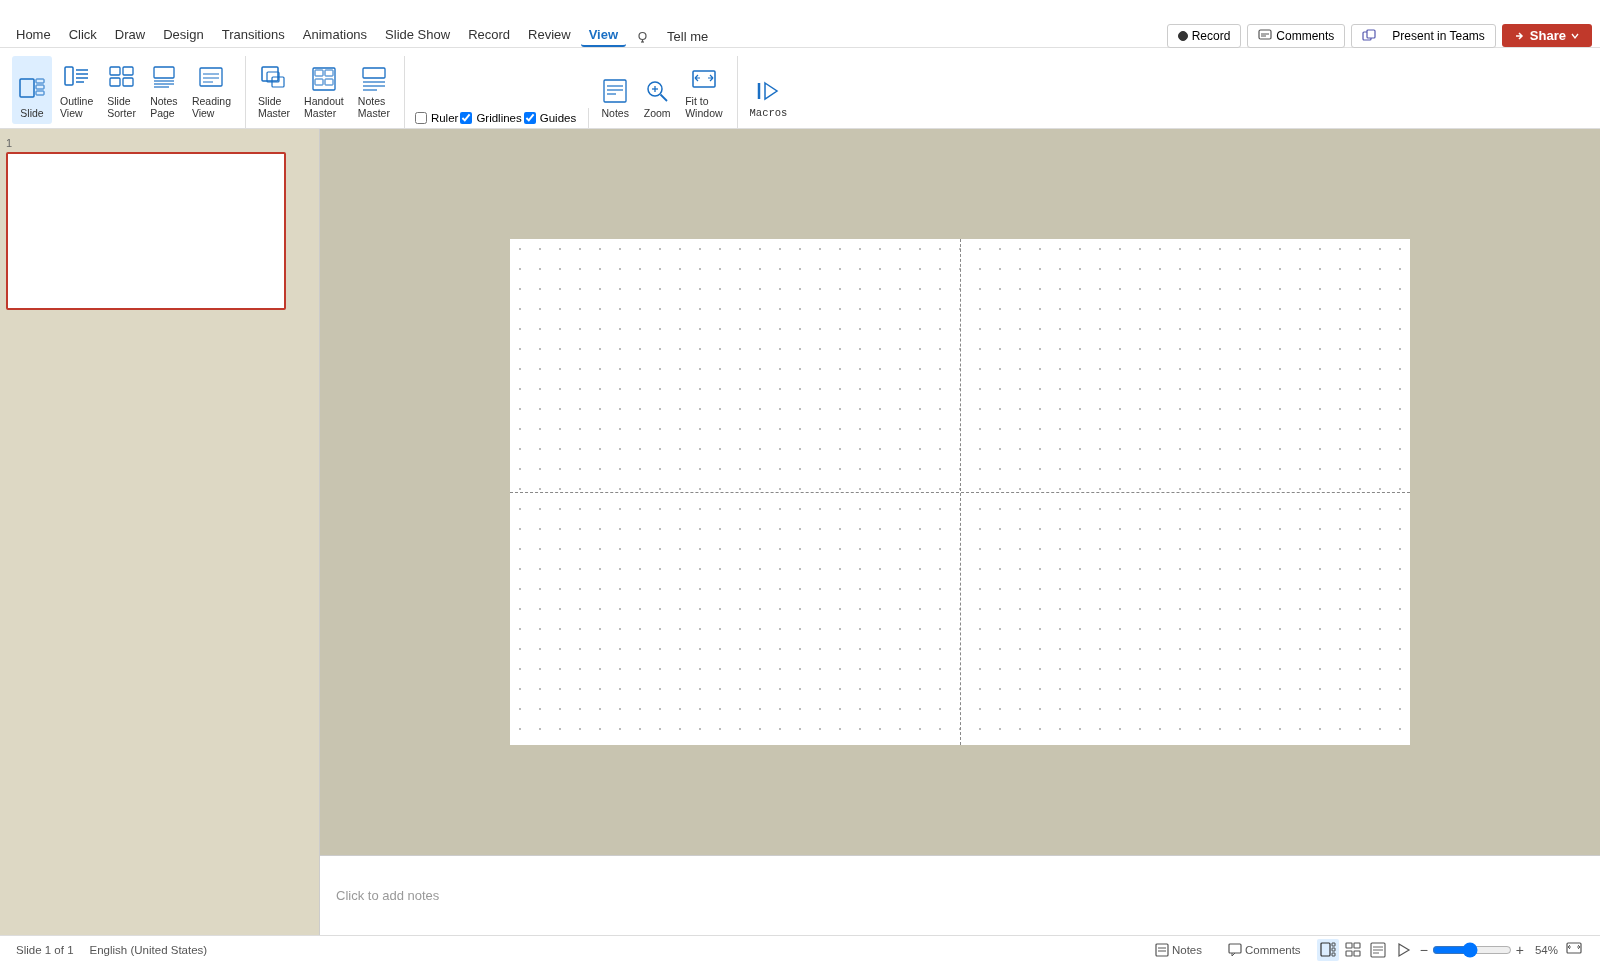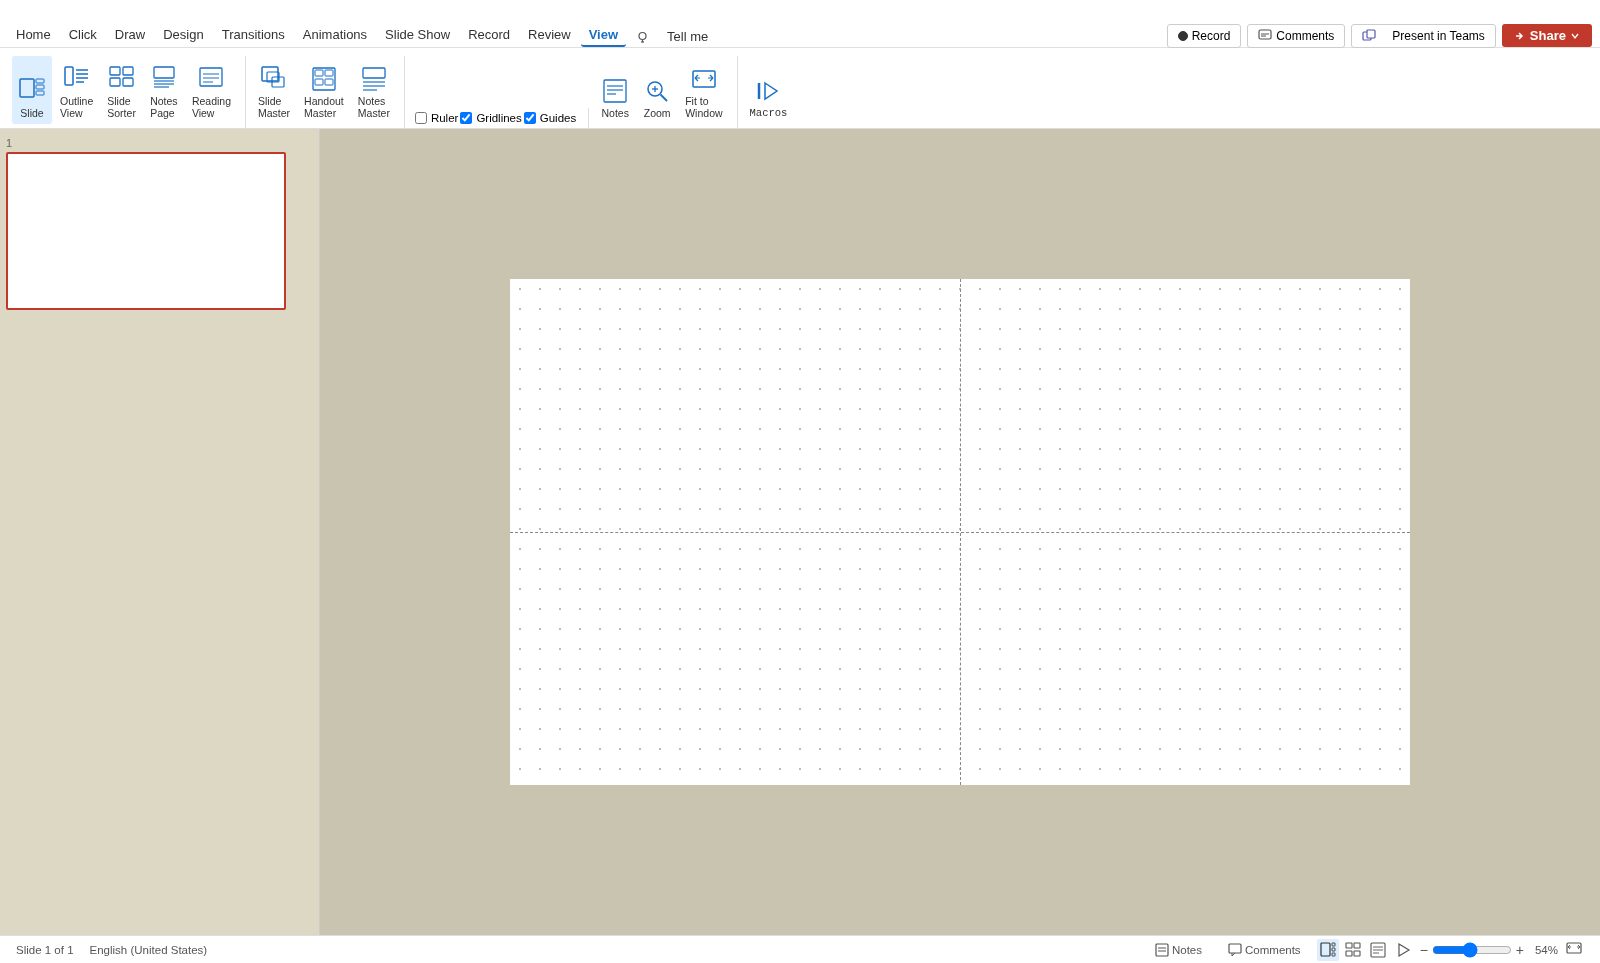--- a/index.html
+++ b/index.html
@@ -281,20 +281,23 @@
 
   <div class="canvas-area">
     <div class="slide-canvas-wrap">
       <div class="slide-canvas" style="width: 900px; height: 506px;">
         <div class="dotted-grid"></div>
 
         <div class="guide-h" style="top: 50%;"></div>
 
         <div class="guide-v" style="left: 50%;"></div>
       </div>
+    </div>
+    <div class="notes-area">
+      <span>Click to add notes</span>
     </div>
   </div>
 </div>
 
 <div class="status-bar">
   <div class="status-left">
     <span>Slide 1 of 1</span>
     <span>English (United States)</span>
   </div>
   <div class="status-right">

